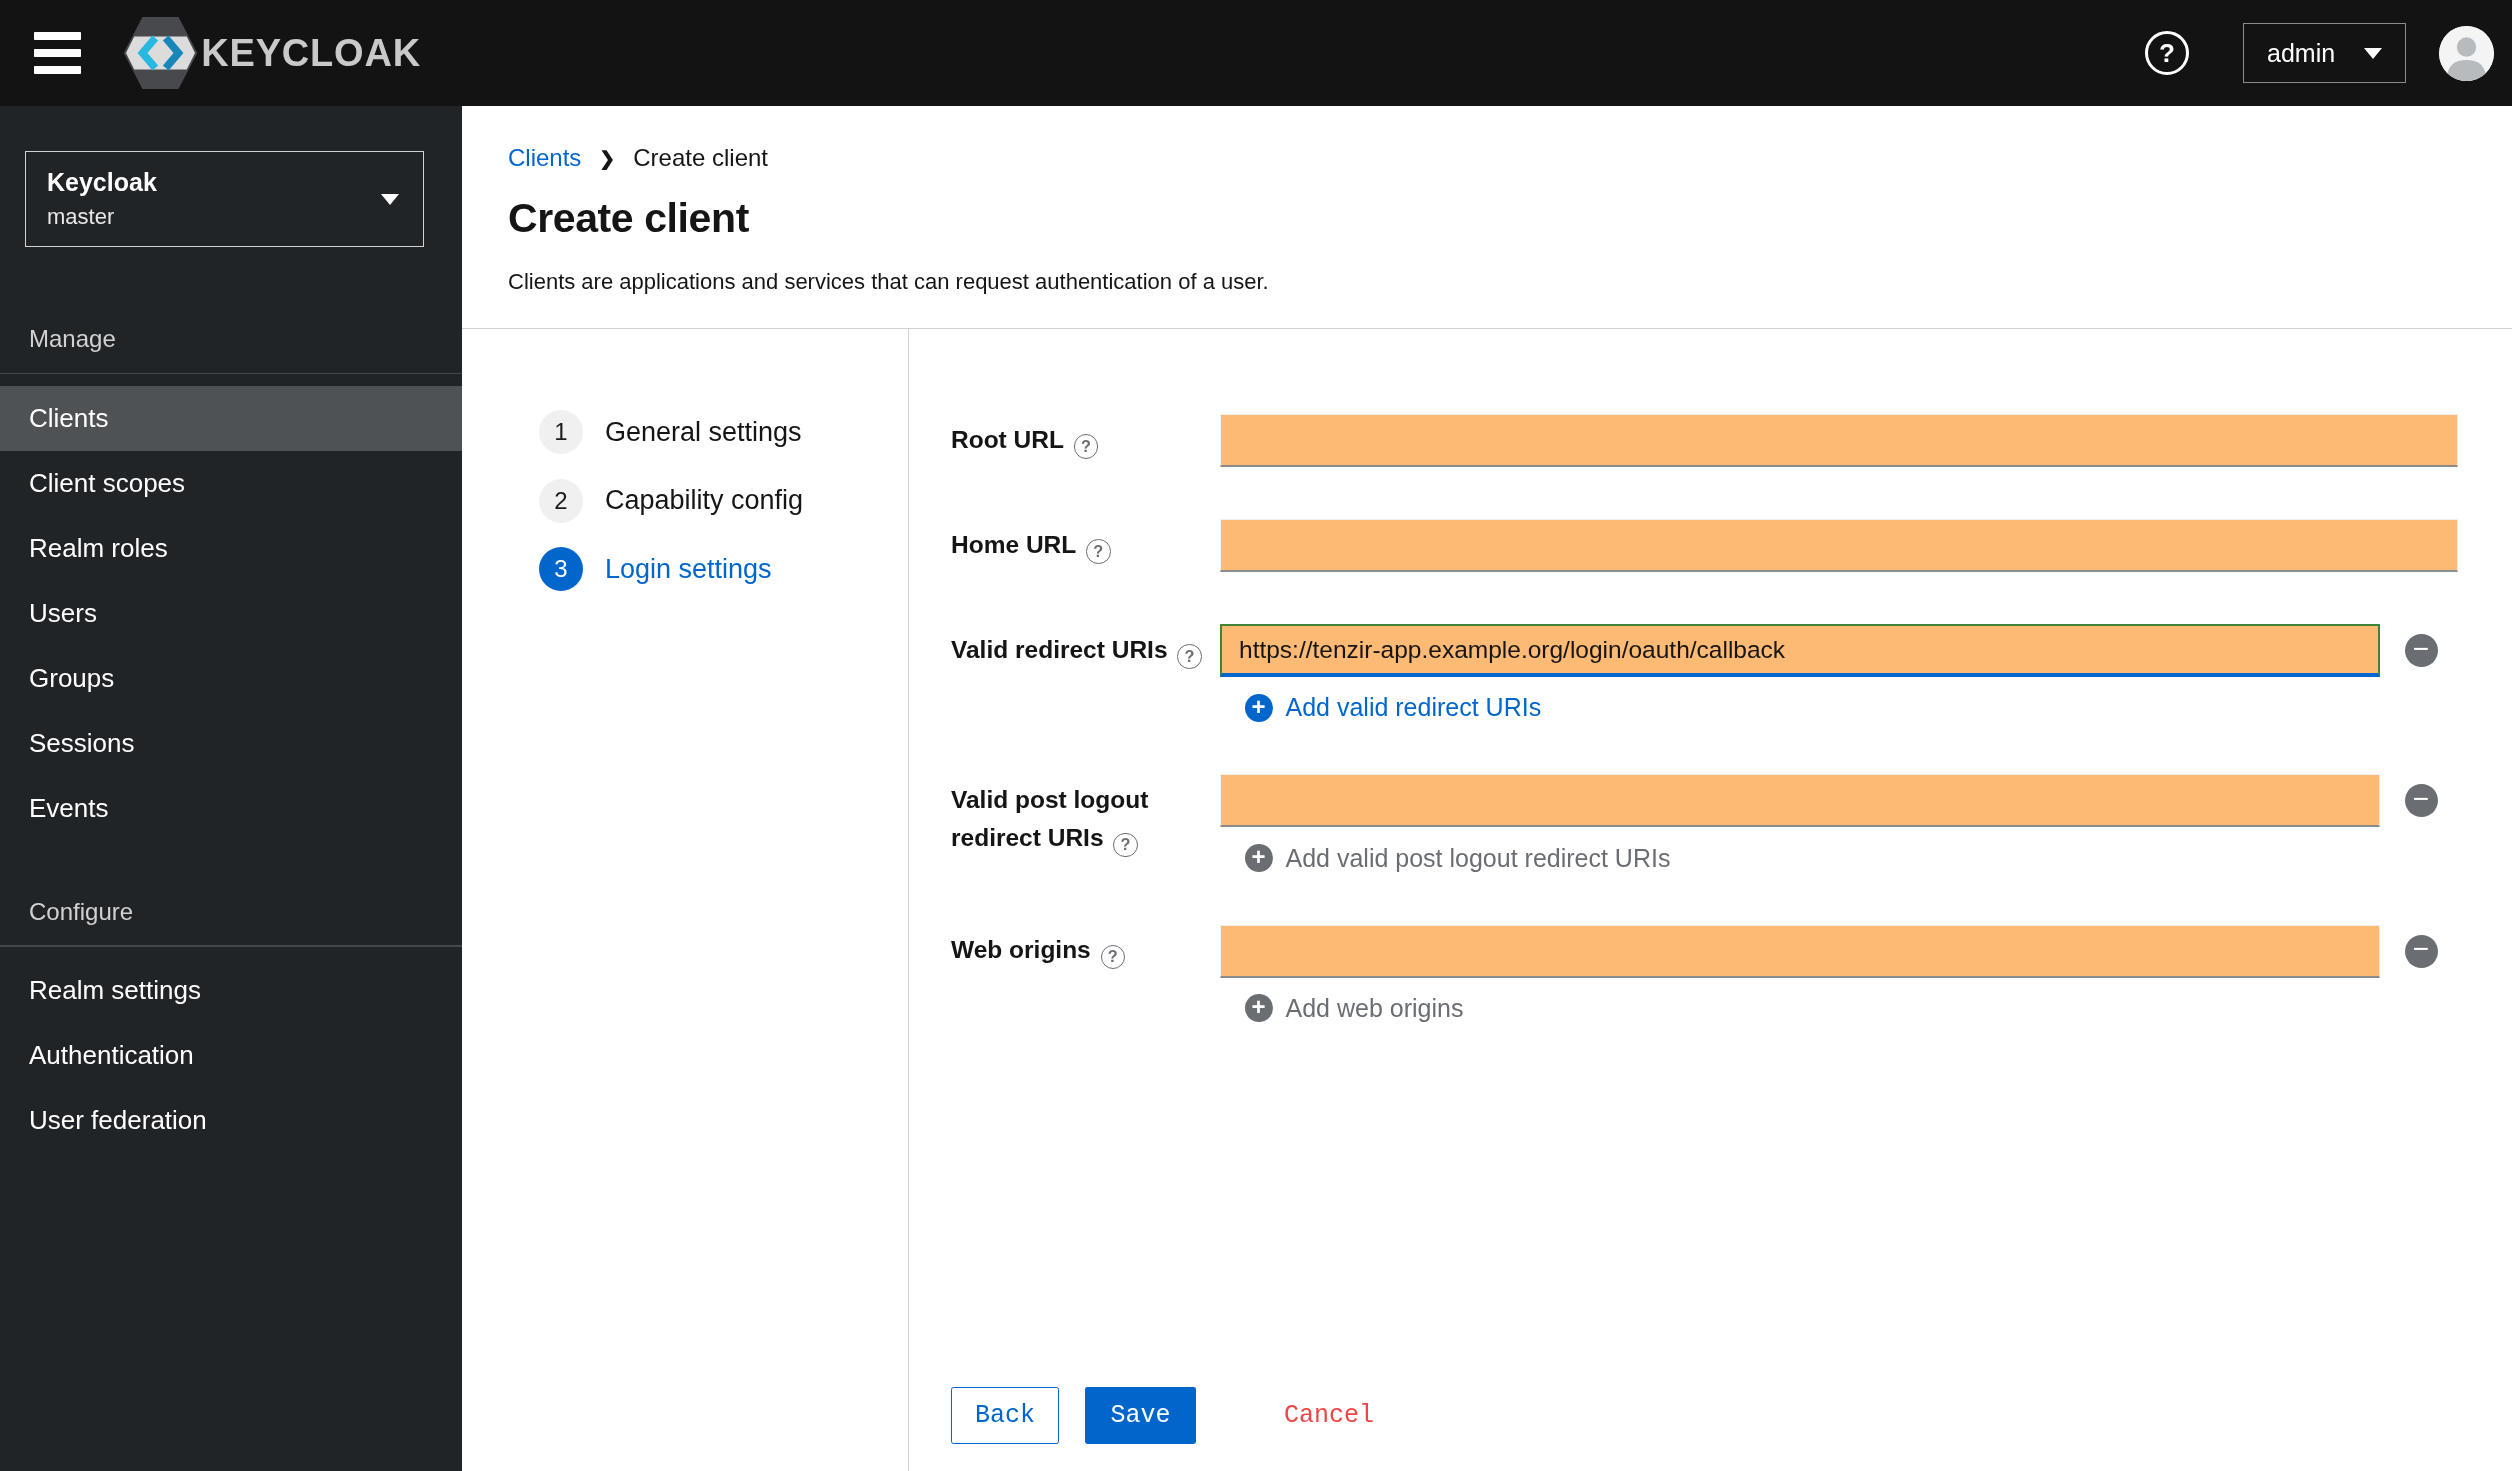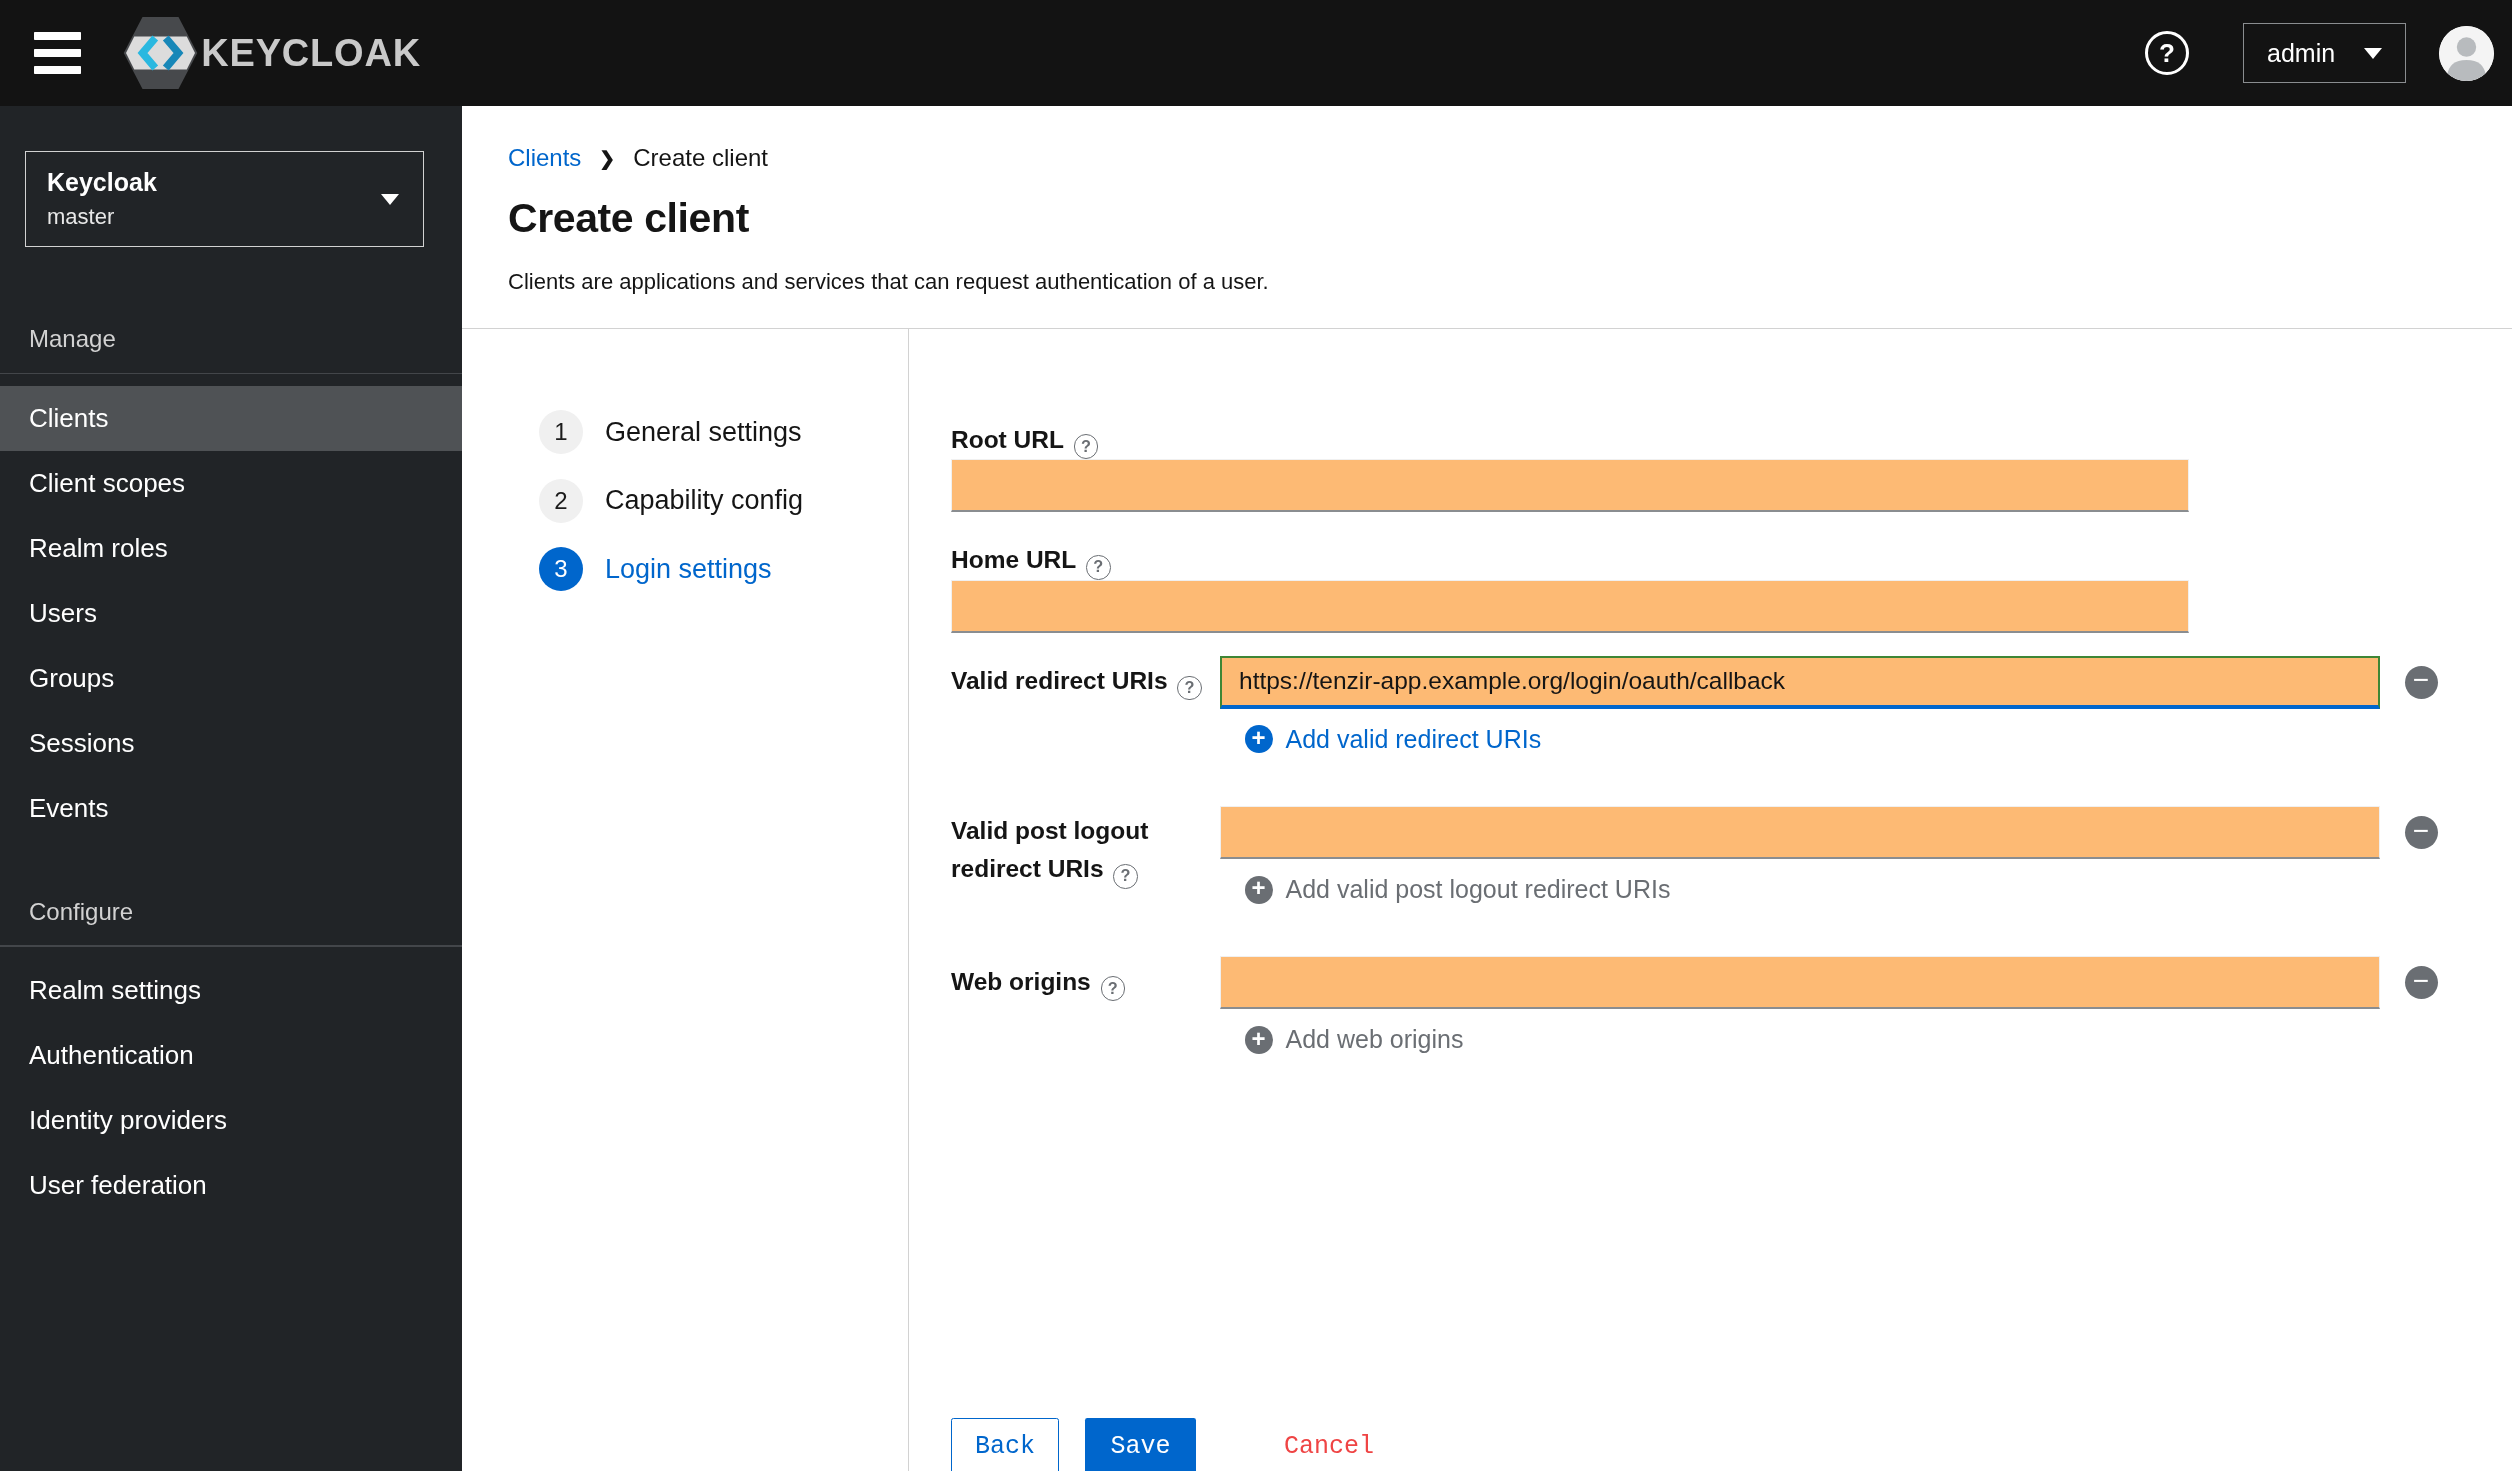--- a/index.html
+++ b/index.html
@@ -61,21 +61,21 @@
                  border:none; padding:0; cursor:pointer; font-family:inherit; }
   .step-circle { width:44px; height:44px; border-radius:50%; background:#f0f0f0; color:#1b1b1b;
                  font-size:24px; display:flex; align-items:center; justify-content:center; flex-shrink:0; }
   .step-label { font-size:27px; color:#151515; }
   .wizard-step.active .step-circle { background:#0066cc; color:#fff; }
   .wizard-step.active .step-label { color:#0066cc; }
 
   .form-pane { flex:1; box-sizing:border-box; padding:85px 0 0 42px; display:flex;
                flex-direction:column; align-items:flex-start; }
   .field-row { display:flex; align-items:flex-start; }
-  .mb { margin-bottom:23px;flex-direction:column; }
+  .mb { margin-bottom:52px; }
   .mb-group { margin-bottom:52px; }
   .field-label { width:269px; flex-shrink:0; box-sizing:border-box; padding:6.5px 16.3px 0 0;
                  font-size:24.5px; font-weight:700; line-height:38px; }
   .help-icon { display:inline-flex; width:24.5px; height:24.5px; box-sizing:border-box; border-radius:50%;
                border:1.6px solid #6a6e73; color:#6a6e73; background:none; padding:0 0 0.8px;
                font-size:16.3px; font-weight:700; align-items:center; justify-content:center;
                margin-left:9.8px; vertical-align:-4.1px; cursor:pointer; }
   .field-content { display:flex; flex-direction:column; }
   .input-line { display:flex; align-items:center; }
   .text-input { height:53px; width:1238px; box-sizing:border-box; background:#fdba74;
@@ -176,23 +176,20 @@
     <div class="nav-title second">Configure</div>
     <div class="nav-divider"></div>
     <ul class="nav-list">
       <li class="nav-item">
           <span>Realm settings</span>
         </li>
       <li class="nav-item">
           <span>Authentication</span>
         </li>
       <li class="nav-item">
-          <span>Identity providers</span>
-        </li>
-      <li class="nav-item">
           <span>User federation</span>
         </li>
     </ul>
   </aside>
 
   <main class="main">
     <div class="page-header">
       <nav class="breadcrumb">
         <a class="breadcrumb-link">Clients</a>
         <span class="breadcrumb-sep">❯</span>

